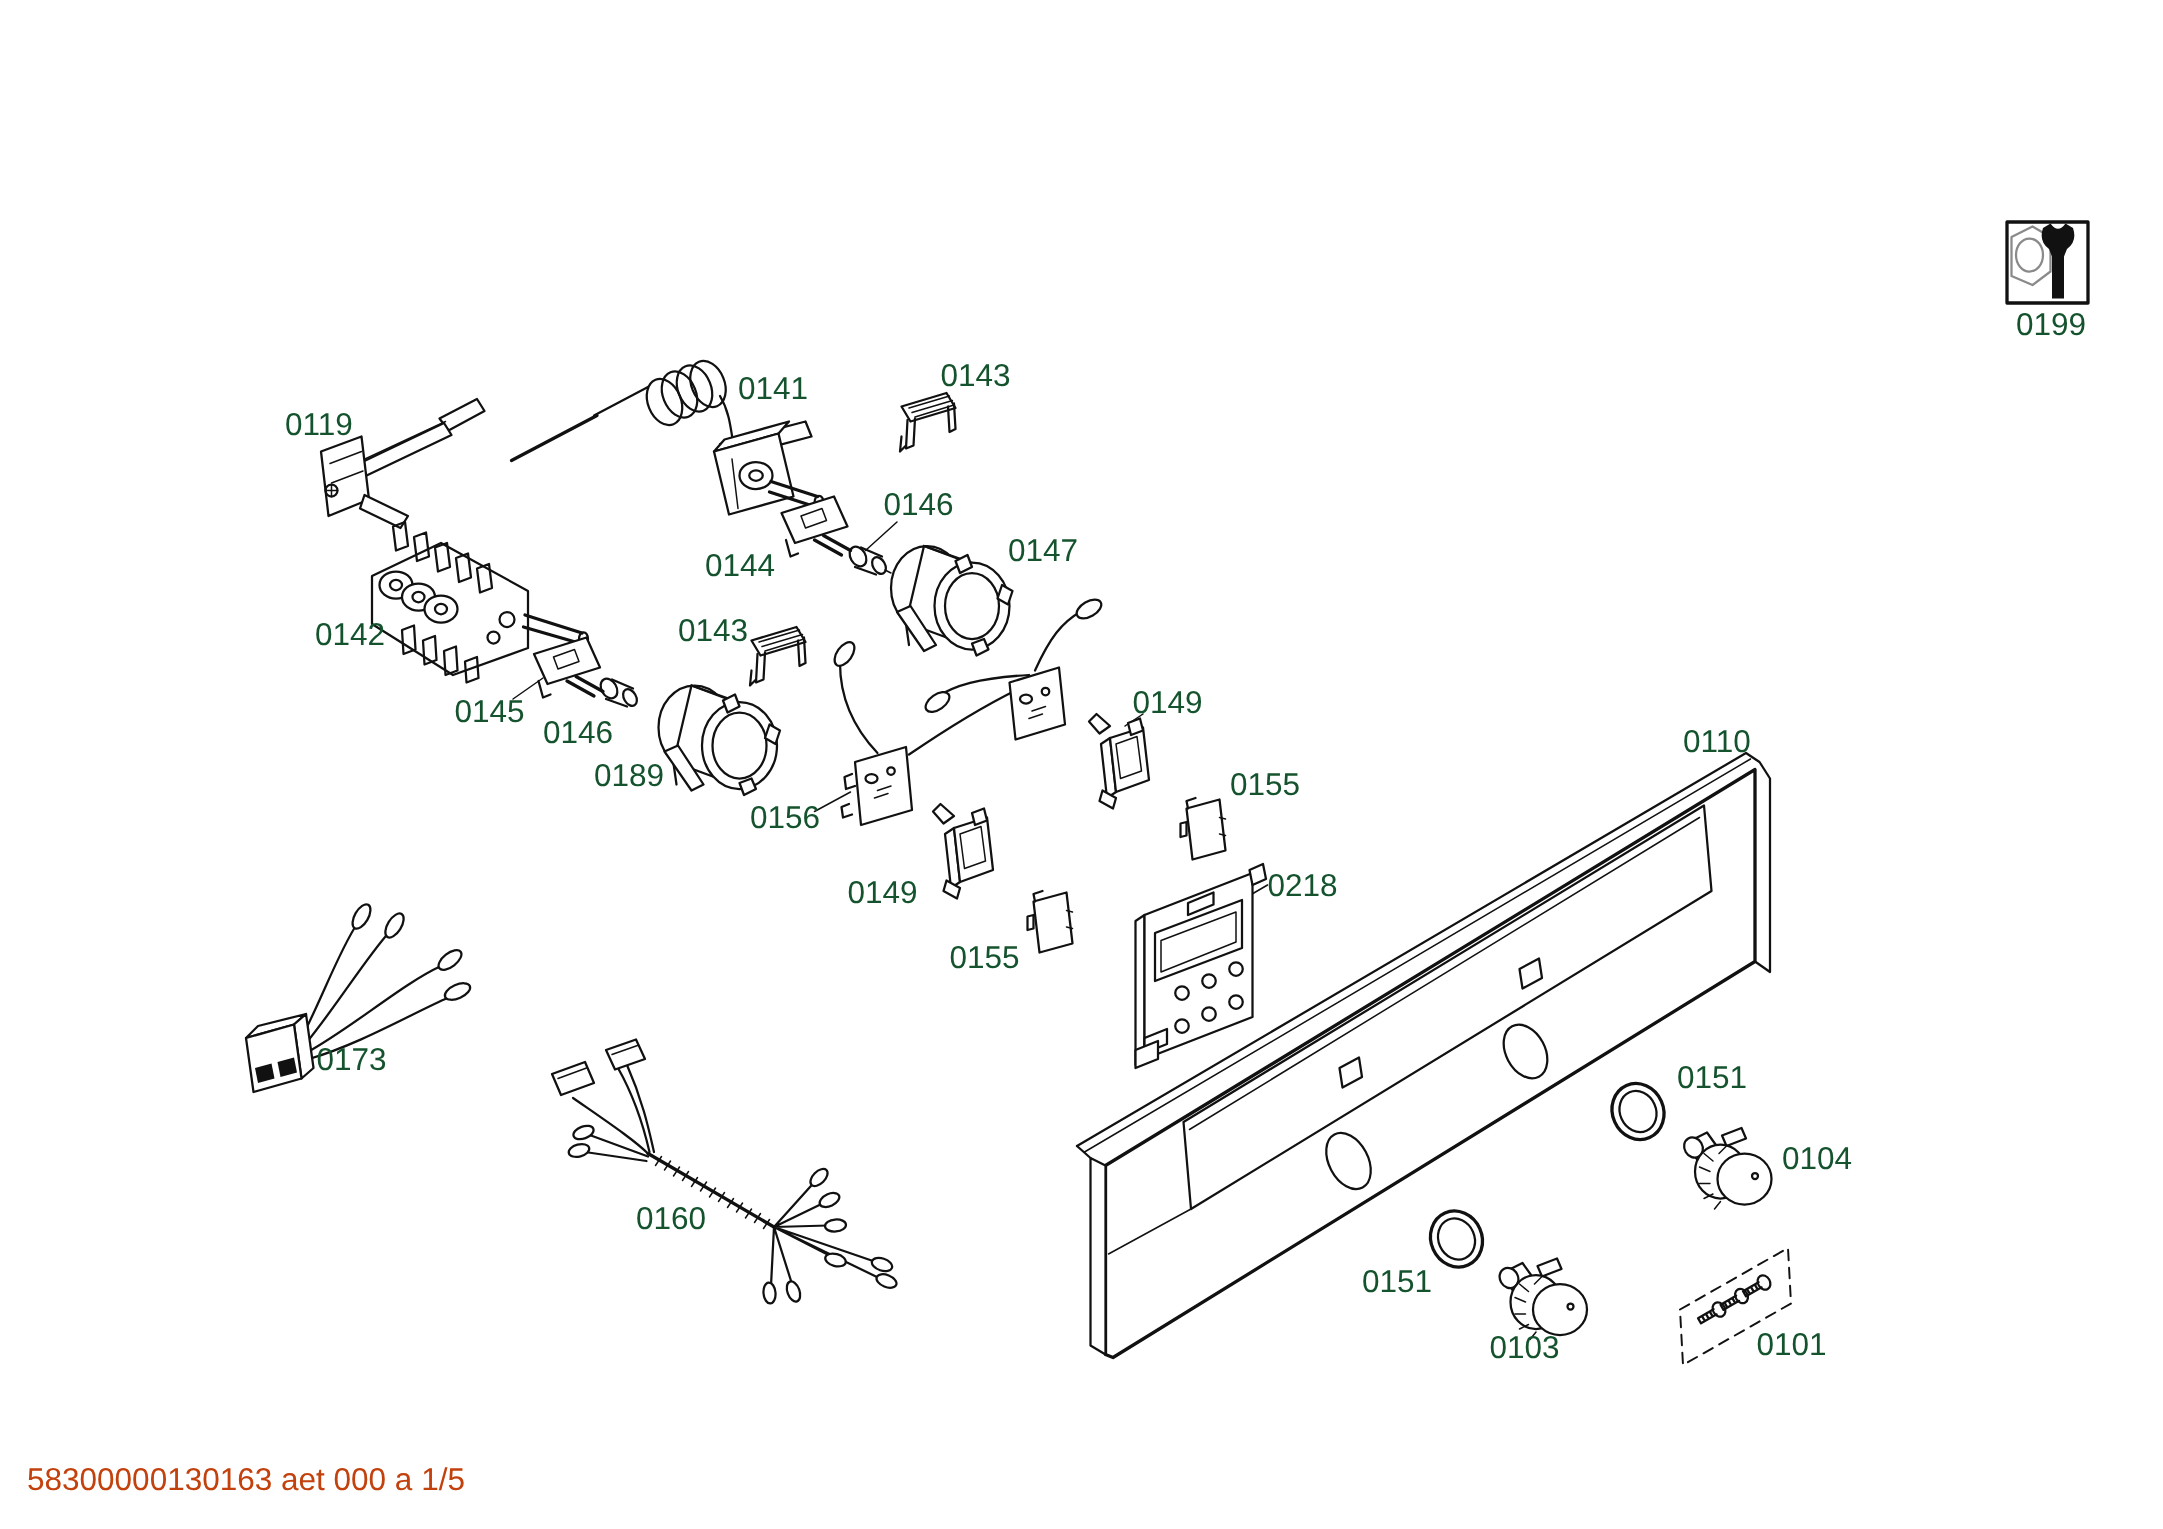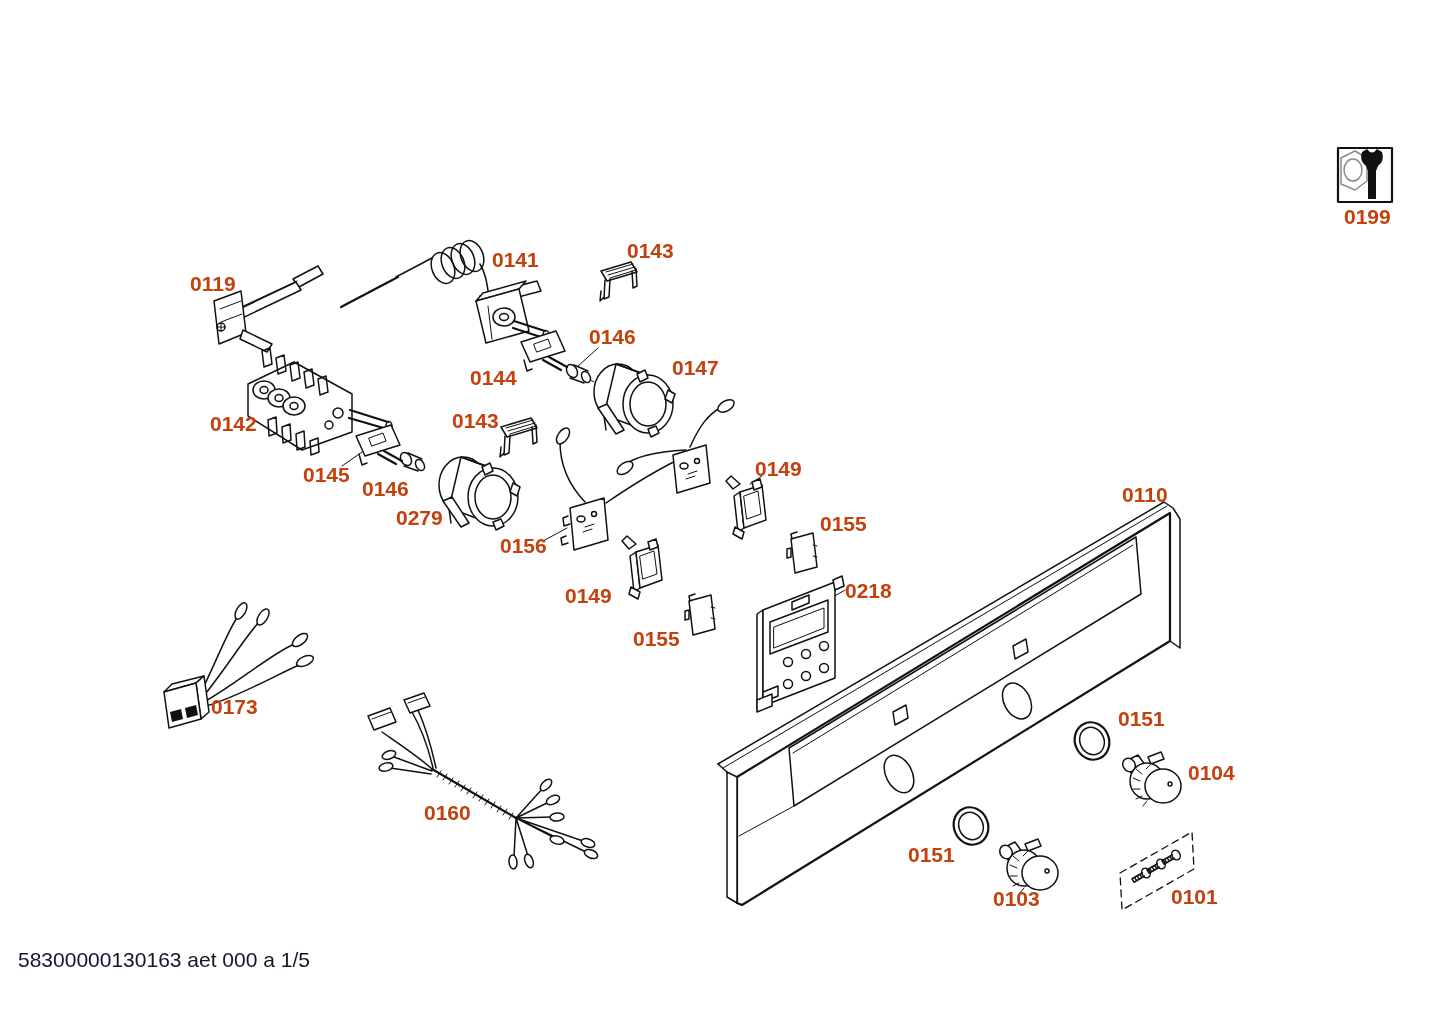--- a/index.html
+++ b/index.html
@@ -11,26 +11,25 @@
   .art path,.art line,.art polyline,.art ellipse,.art circle,.art rect,.art polygon{
     stroke:#111;stroke-width:1.5;fill:none;stroke-linecap:round;stroke-linejoin:round;
   }
   .art .w{fill:#ffffff;}
   .art .blk{fill:#111;stroke:none;}
   .art .thick{stroke-width:2.2;}
   .art .thin{stroke-width:1;}
   .art .dash{stroke-dasharray:7 5;stroke-width:1.3;}
   .art .dim{stroke:#8a8a8a;}
   .callout{
-    position:absolute;font-size:21px;line-height:1;color:#c2410c;white-space:nowrap;
+    position:absolute;font-size:21px;line-height:1;color:#14532d;white-space:nowrap;
     letter-spacing:0px;
-    font-weight:bold;
   }
   .footer-code{
-    position:absolute;left:18px;top:948px;font-size:21px;color:#0f172a;white-space:nowrap;
+    position:absolute;left:18px;top:975px;font-size:21px;color:#c2410c;white-space:nowrap;
   }
 </style>
 </head>
 <body>
 <div id="stage">
 
 <svg class="art" width="1442" height="1019" viewBox="0 0 1442 1019">
 
   <g>
     <path class="w" d="M293,279 L318,266 L323,274 L299,287 Z"></path>
@@ -335,21 +334,21 @@
 <div class="callout" style="left:190px;top:273px">0119</div>
 <div class="callout" style="left:492px;top:249px">0141</div>
 <div class="callout" style="left:627px;top:240px">0143</div>
 <div class="callout" style="left:589px;top:326px">0146</div>
 <div class="callout" style="left:672px;top:357px">0147</div>
 <div class="callout" style="left:470px;top:367px">0144</div>
 <div class="callout" style="left:210px;top:413px">0142</div>
 <div class="callout" style="left:452px;top:410px">0143</div>
 <div class="callout" style="left:303px;top:464px">0145</div>
 <div class="callout" style="left:362px;top:478px">0146</div>
-<div class="callout" style="left:396px;top:507px">0279</div>
+<div class="callout" style="left:396px;top:507px">0189</div>
 <div class="callout" style="left:500px;top:535px">0156</div>
 <div class="callout" style="left:755px;top:458px">0149</div>
 <div class="callout" style="left:820px;top:513px">0155</div>
 <div class="callout" style="left:1122px;top:484px">0110</div>
 <div class="callout" style="left:845px;top:580px">0218</div>
 <div class="callout" style="left:565px;top:585px">0149</div>
 <div class="callout" style="left:633px;top:628px">0155</div>
 <div class="callout" style="left:211px;top:696px">0173</div>
 <div class="callout" style="left:424px;top:802px">0160</div>
 <div class="callout" style="left:1118px;top:708px">0151</div>

